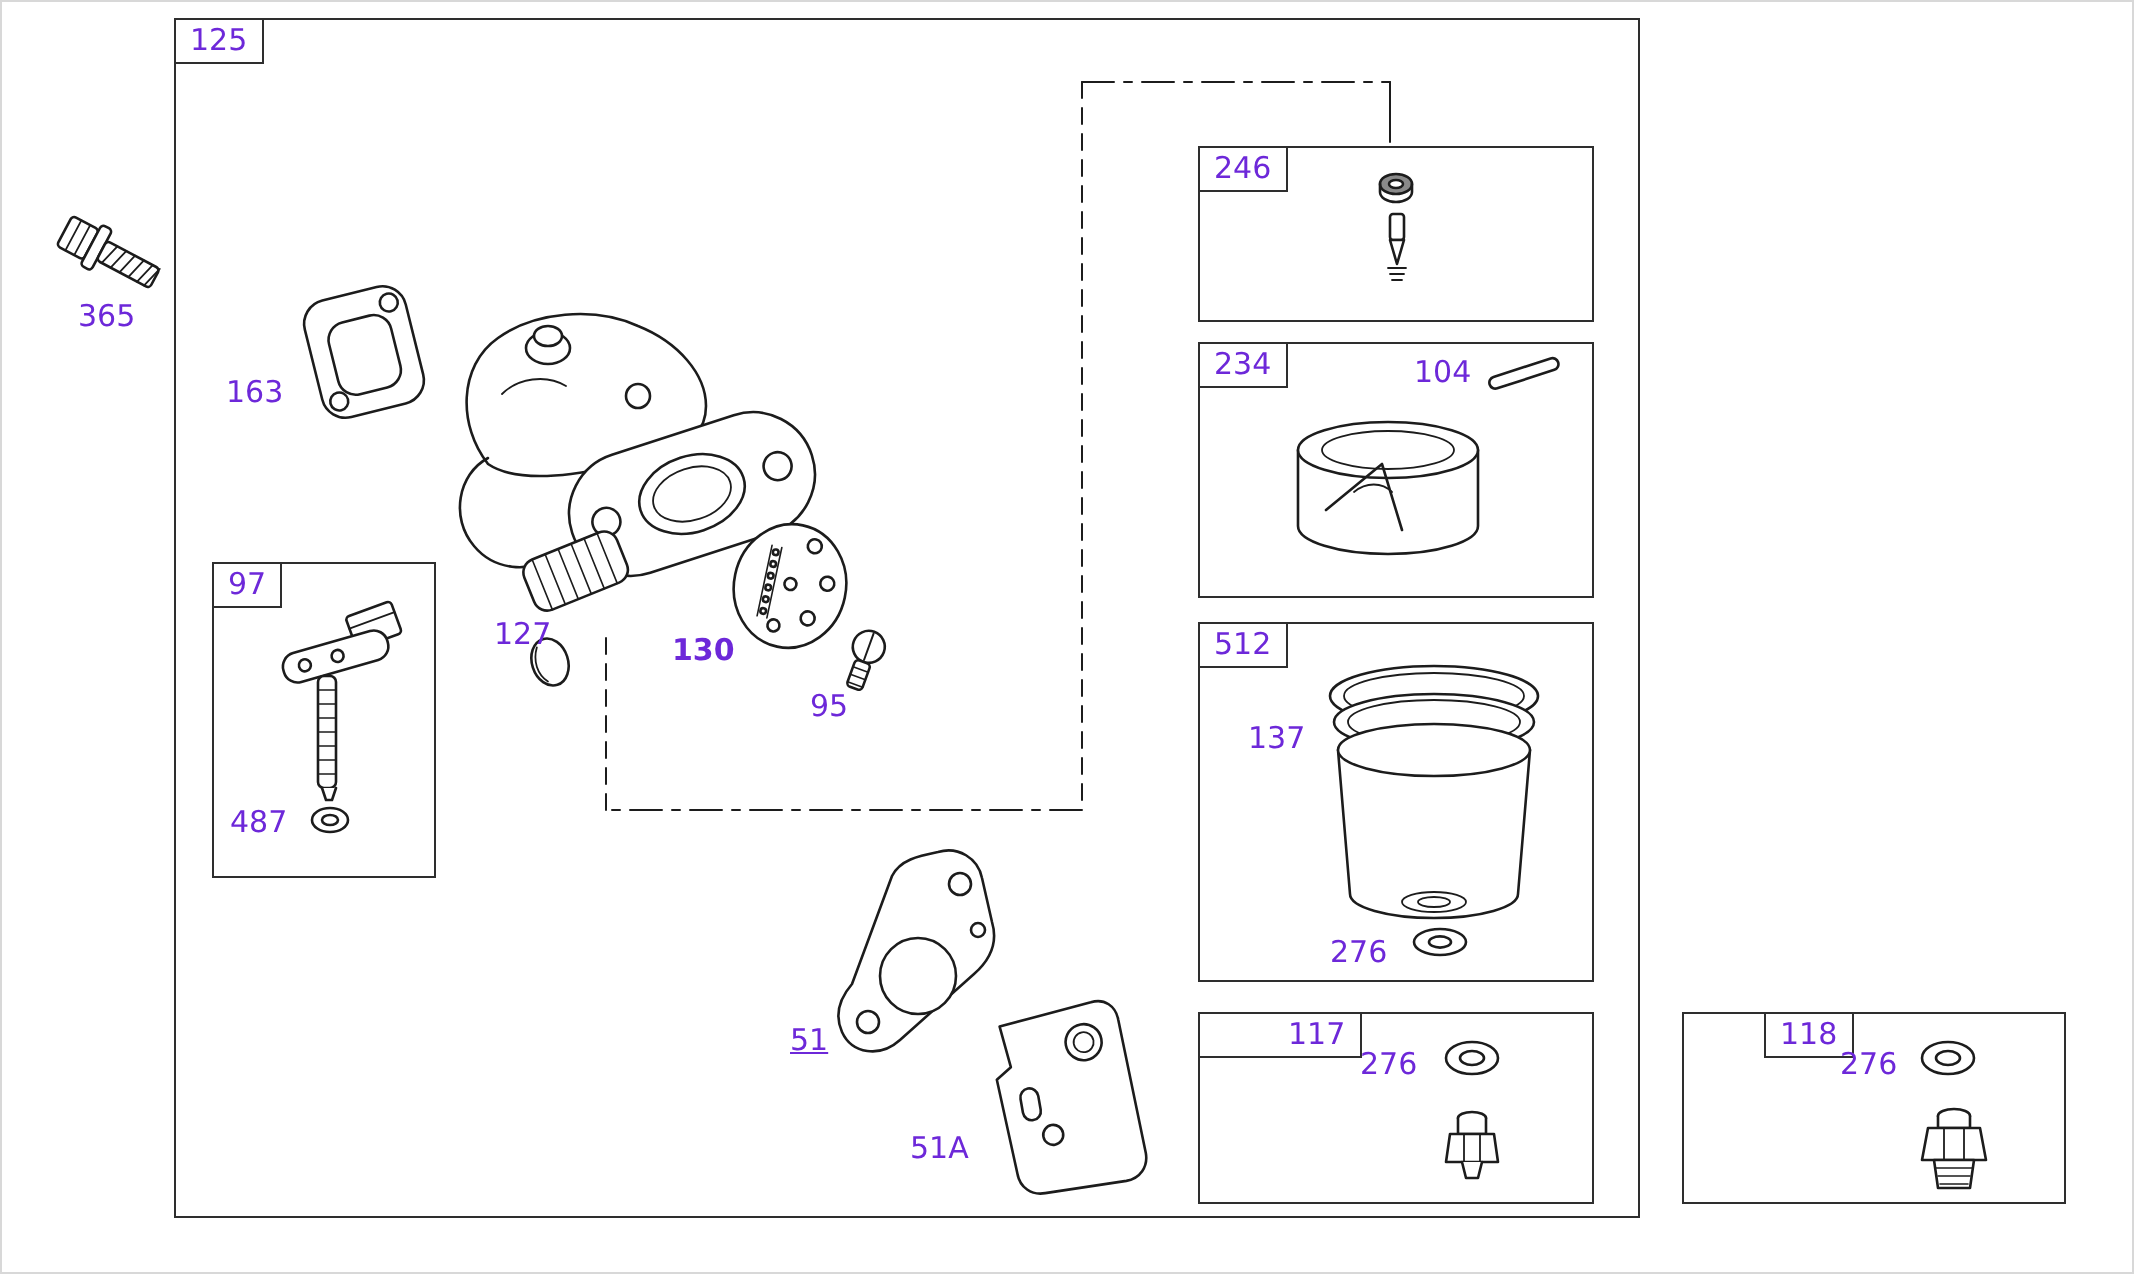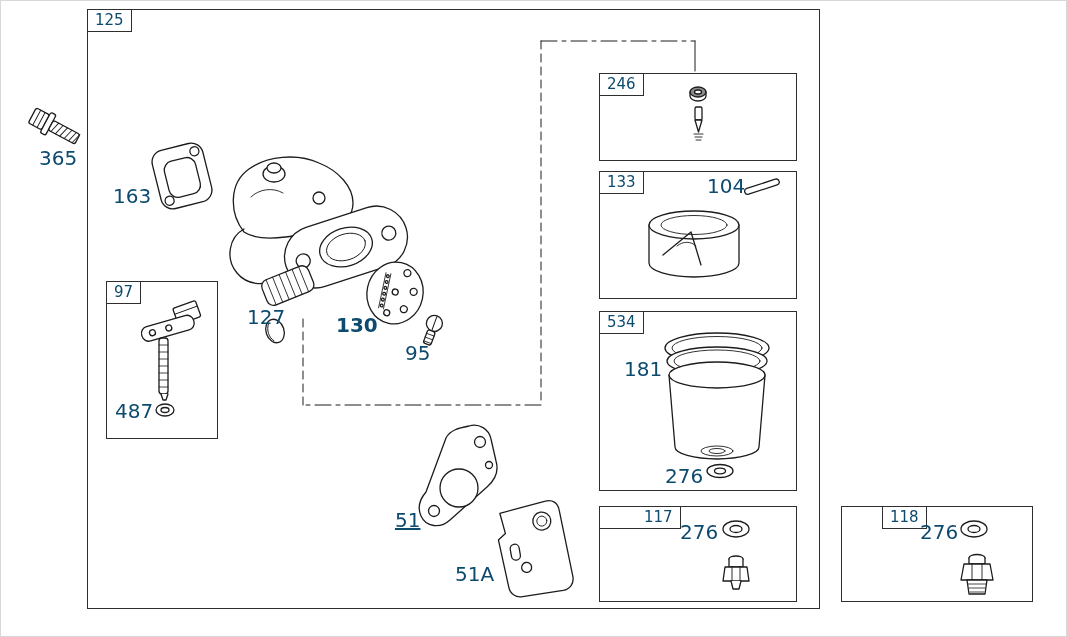--- a/index.html
+++ b/index.html
@@ -1,32 +1,32 @@
 <!DOCTYPE html>
 <html><head>
 <meta charset="utf-8">
 <style>
   html,body { margin:0; padding:0; background:#ffffff; }
   #canvas {
     position:relative; width:1067px; height:637px; background:#ffffff;
     border:1px solid #d8d8d8; box-sizing:border-box; overflow:hidden;
-    font-family:"DejaVu Sans","Liberation Sans",sans-serif; color:#0c4a6e;
+    font-family:"DejaVu Sans","Liberation Sans",sans-serif; color:#6d28d9;
   }
   #art { position:absolute; left:0; top:0; }
   .group-box {
     position:absolute; border:1.4px solid #2e2e2e; background:transparent;
     box-sizing:border-box;
   }
   .tag {
     position:absolute; border:1.4px solid #2e2e2e; background:#ffffff;
     font-size:15px; line-height:19px; padding:1px 7px; box-sizing:border-box;
     white-space:nowrap;
   }
   .callout {
-    position:absolute; font-size:20px; line-height:18px; white-space:nowrap;
+    position:absolute; font-size:15px; line-height:18px; white-space:nowrap;
   }
 </style>
 </head>
 <body>
 
 <div id="canvas">
 
   <svg id="art" width="1067" height="637" viewBox="0 0 1067 637">
     <g stroke="#1c1c1c" fill="none" stroke-width="1.3" stroke-linecap="round" stroke-linejoin="round">
 
@@ -194,32 +194,32 @@
   <div class="group-box" style="left:105px; top:280px; width:112px; height:158px;"></div>
   <div class="group-box" style="left:598px; top:72px; width:198px; height:88px;"></div>
   <div class="group-box" style="left:598px; top:170px; width:198px; height:128px;"></div>
   <div class="group-box" style="left:598px; top:310px; width:198px; height:180px;"></div>
   <div class="group-box" style="left:598px; top:505px; width:198px; height:96px;"></div>
   <div class="group-box" style="left:840px; top:505px; width:192px; height:96px;"></div>
 
   <div class="tag" style="left:86px; top:8px;">125</div>
   <div class="tag" style="left:105px; top:280px;">97</div>
   <div class="tag" style="left:598px; top:72px;">246</div>
-  <div class="tag" style="left:598px; top:170px;">133</div>
-  <div class="tag" style="left:598px; top:310px;">534</div>
+  <div class="tag" style="left:598px; top:170px;">234</div>
+  <div class="tag" style="left:598px; top:310px;">512</div>
   <div class="tag" style="left:598px; top:505px;padding-left:44px;">117</div>
   <div class="tag" style="left:881px; top:505px;">118</div>
 
   <div class="callout" style="left:38px; top:148px;">365</div>
   <div class="callout" style="left:112px; top:186px;">163</div>
   <div class="callout" style="left:230px; top:307px;margin-left:16px;">127</div>
   <div class="callout" style="left:335px; top:315px;font-weight:bold;">130</div>
   <div class="callout" style="left:404px; top:343px;">95</div>
   <div class="callout" style="left:114px; top:401px;">487</div>
   <div class="callout" style="left:706px; top:176px;text-align:right;">104</div>
-  <div class="callout" style="left:623px; top:359px;">181</div>
+  <div class="callout" style="left:623px; top:359px;">137</div>
   <div class="callout" style="left:664px; top:466px;">276</div>
   <div class="callout" style="left:679px; top:522px;">276</div>
   <div class="callout" style="left:919px; top:522px;">276</div>
   <div class="callout" style="left:394px; top:510px;text-decoration:underline;">51</div>
   <div class="callout" style="left:454px; top:564px;">51A</div>
 
 </div>
 
 </body></html>

